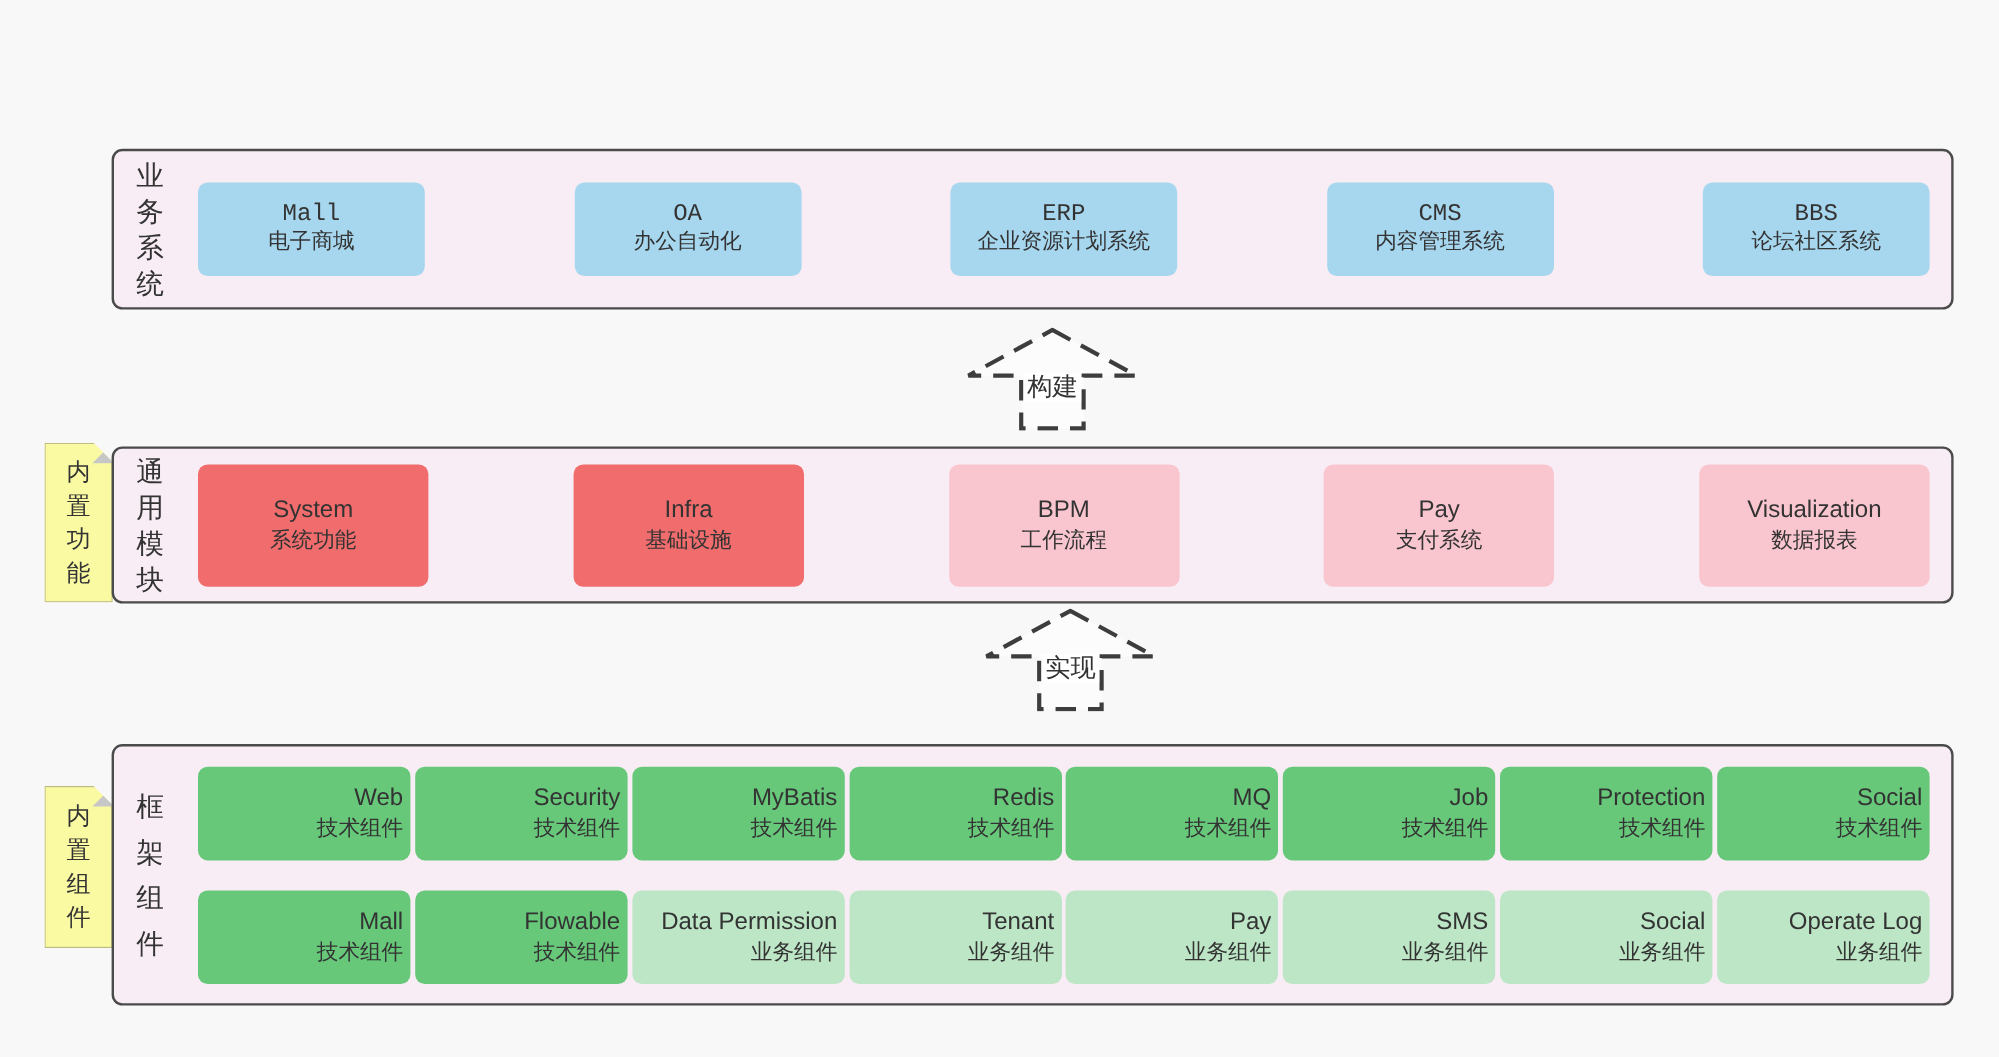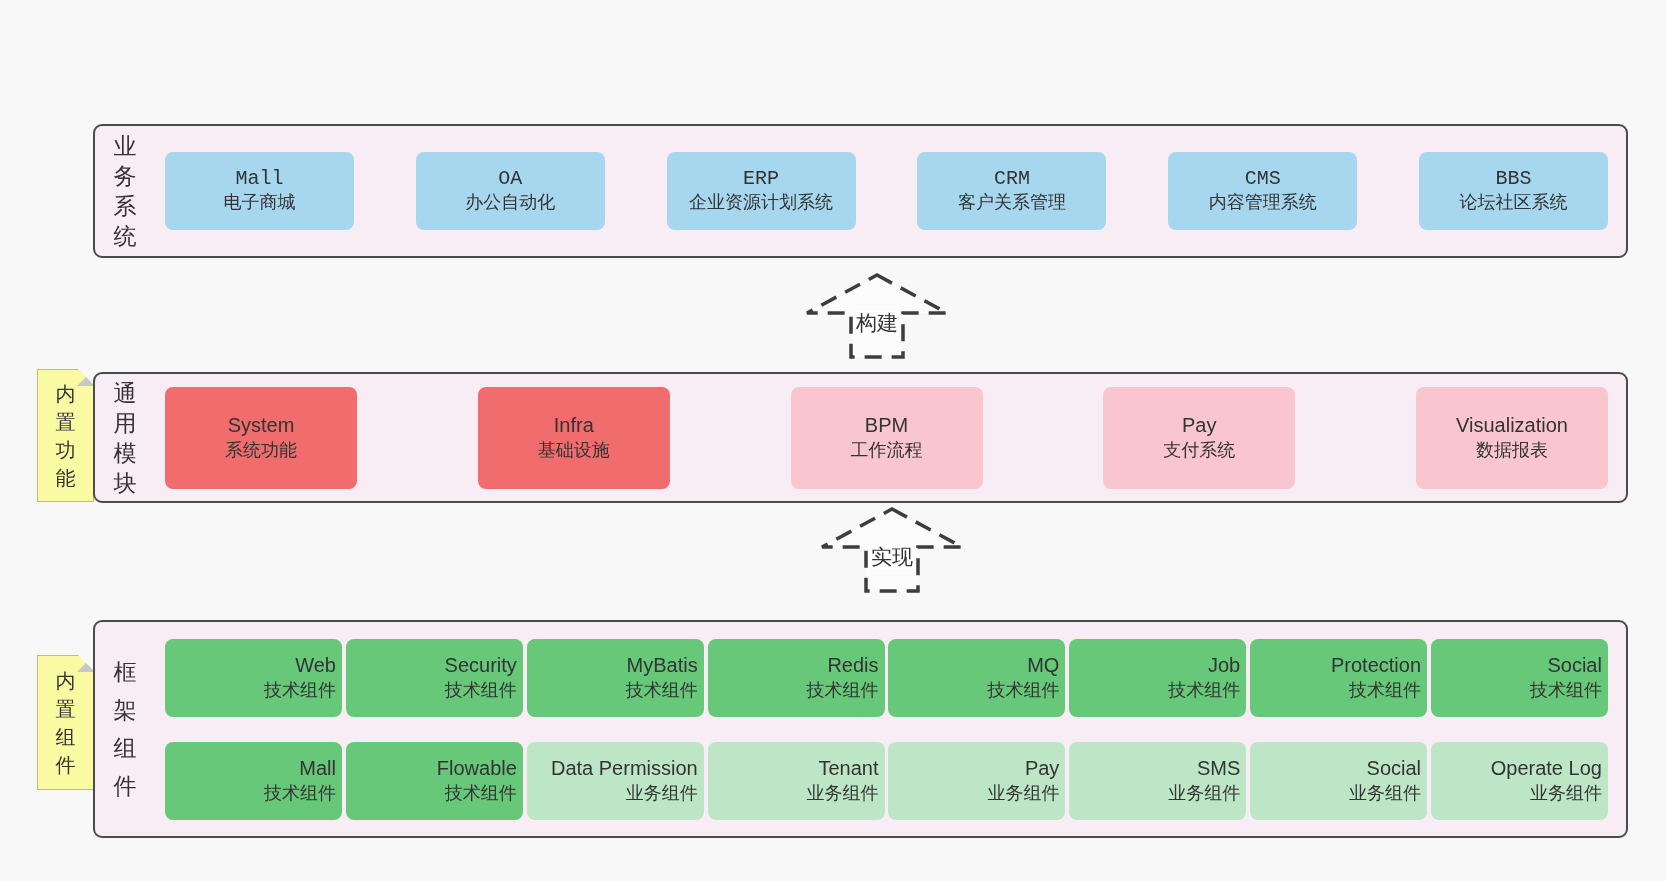--- a/index.html
+++ b/index.html
@@ -89,24 +89,20 @@
     </div>
     <div class="box size-l" style="background-color: rgb(167, 215, 239);">
       <span class="t">OA</span>
       <span class="s">办公自动化</span>
     </div>
     <div class="box size-l" style="background-color: rgb(167, 215, 239);">
       <span class="t">ERP</span>
       <span class="s">企业资源计划系统</span>
     </div>
     <div class="box size-l" style="background-color: rgb(167, 215, 239);">
-      <span class="t">CRM</span>
-      <span class="s">客户关系管理</span>
-    </div>
-    <div class="box size-l" style="background-color: rgb(167, 215, 239);">
       <span class="t">CMS</span>
       <span class="s">内容管理系统</span>
     </div>
     <div class="box size-l" style="background-color: rgb(167, 215, 239);">
       <span class="t">BBS</span>
       <span class="s">论坛社区系统</span>
     </div>
   </div>
 </section>
 

